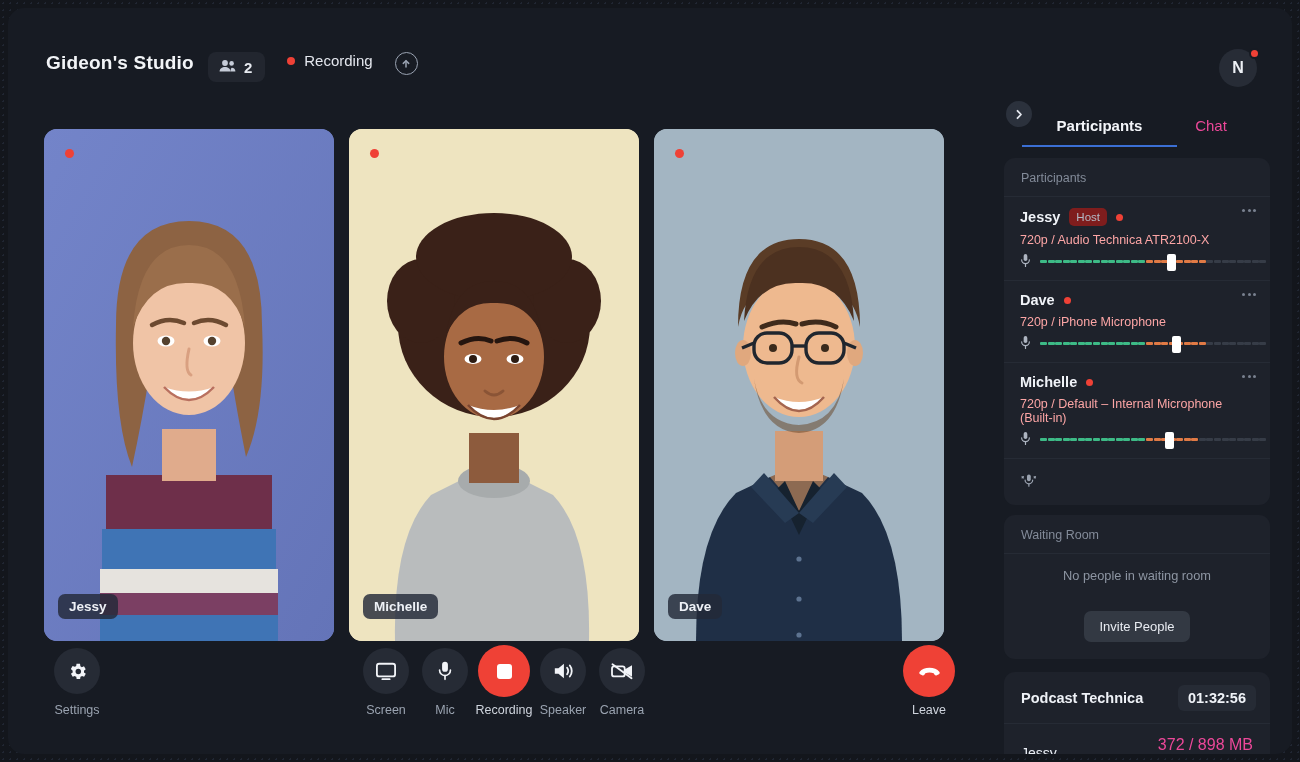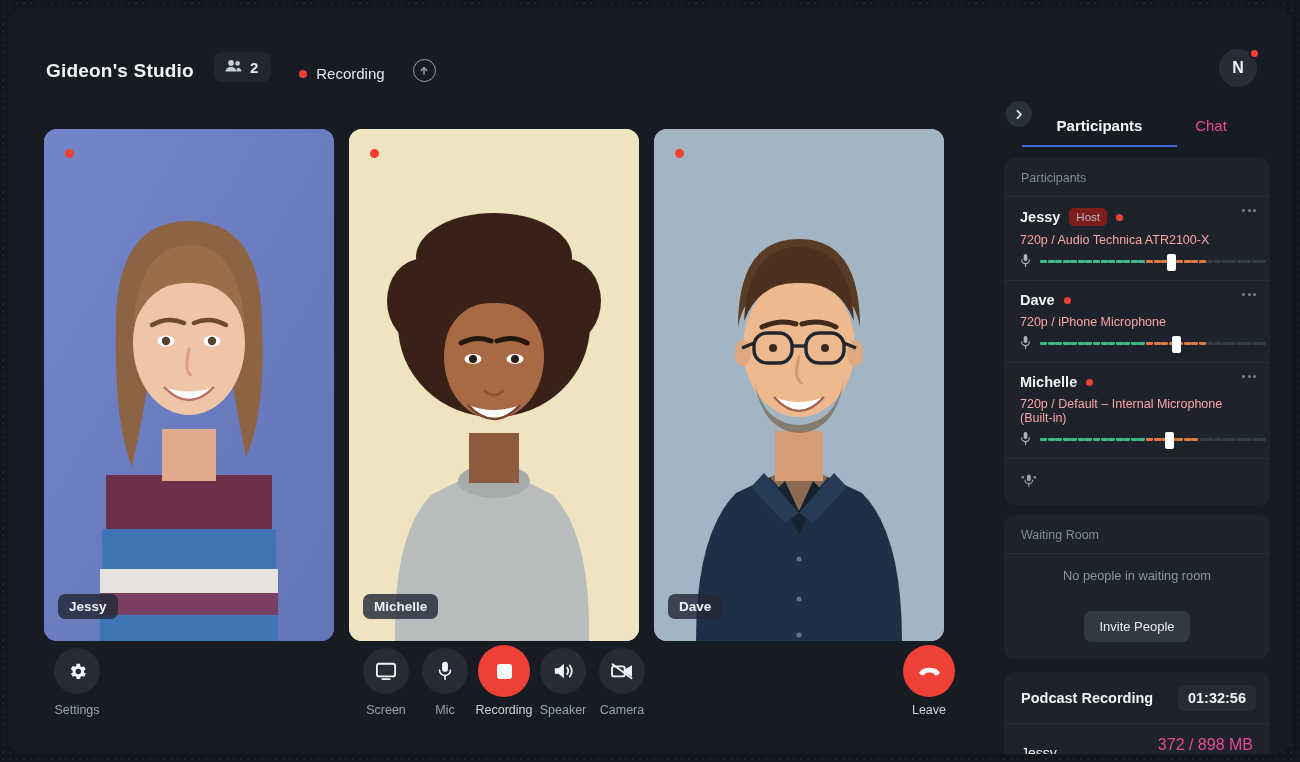--- a/index.html
+++ b/index.html
@@ -20,21 +20,21 @@
     border-radius: 16px;
     overflow: hidden;
   }
 
   
   #header {
     position: absolute; left: 0; top: 0; width: 100%; height: 95px;
   }
   #header-left {
     position: absolute; left: 38px; top: 44px;
-    display: flex; align-items: flex-end; gap: 20px;
+    display: flex; align-items: flex-start; gap: 14px;
   }
   #studio-title {
     color: #f2f4f7; font-size: 19px; font-weight: bold; letter-spacing: .2px;
   }
   #people-pill {
     display: flex; align-items: center; gap: 8px;
     background: #22262f; border-radius: 8px;
     padding: 6px 13px 6px 11px;
   }
   #people-pill .cnt { color: #e7eaf0; font-size: 15px; font-weight: bold; }
@@ -624,21 +624,21 @@
     <div class="card" id="waiting-card">
       <div class="card-head">Waiting Room</div>
       <div id="waiting-body">
         <div id="waiting-empty">No people in waiting room</div>
         <button id="invite-btn">Invite People</button>
       </div>
     </div>
 
     <div class="card" id="rec-card">
       <div id="rec-head">
-        <div id="rec-title">Podcast Recording</div>
+        <div id="rec-title">Podcast Technica</div>
         <div id="rec-timer">01:32:56</div>
       </div>
       <div class="frow">
         <div class="fname">Jessy</div>
         <div class="fright">
           <div class="fsize">372 / 898 MB</div>
           <div class="fleft">1 file left</div>
         </div>
       </div>
 

